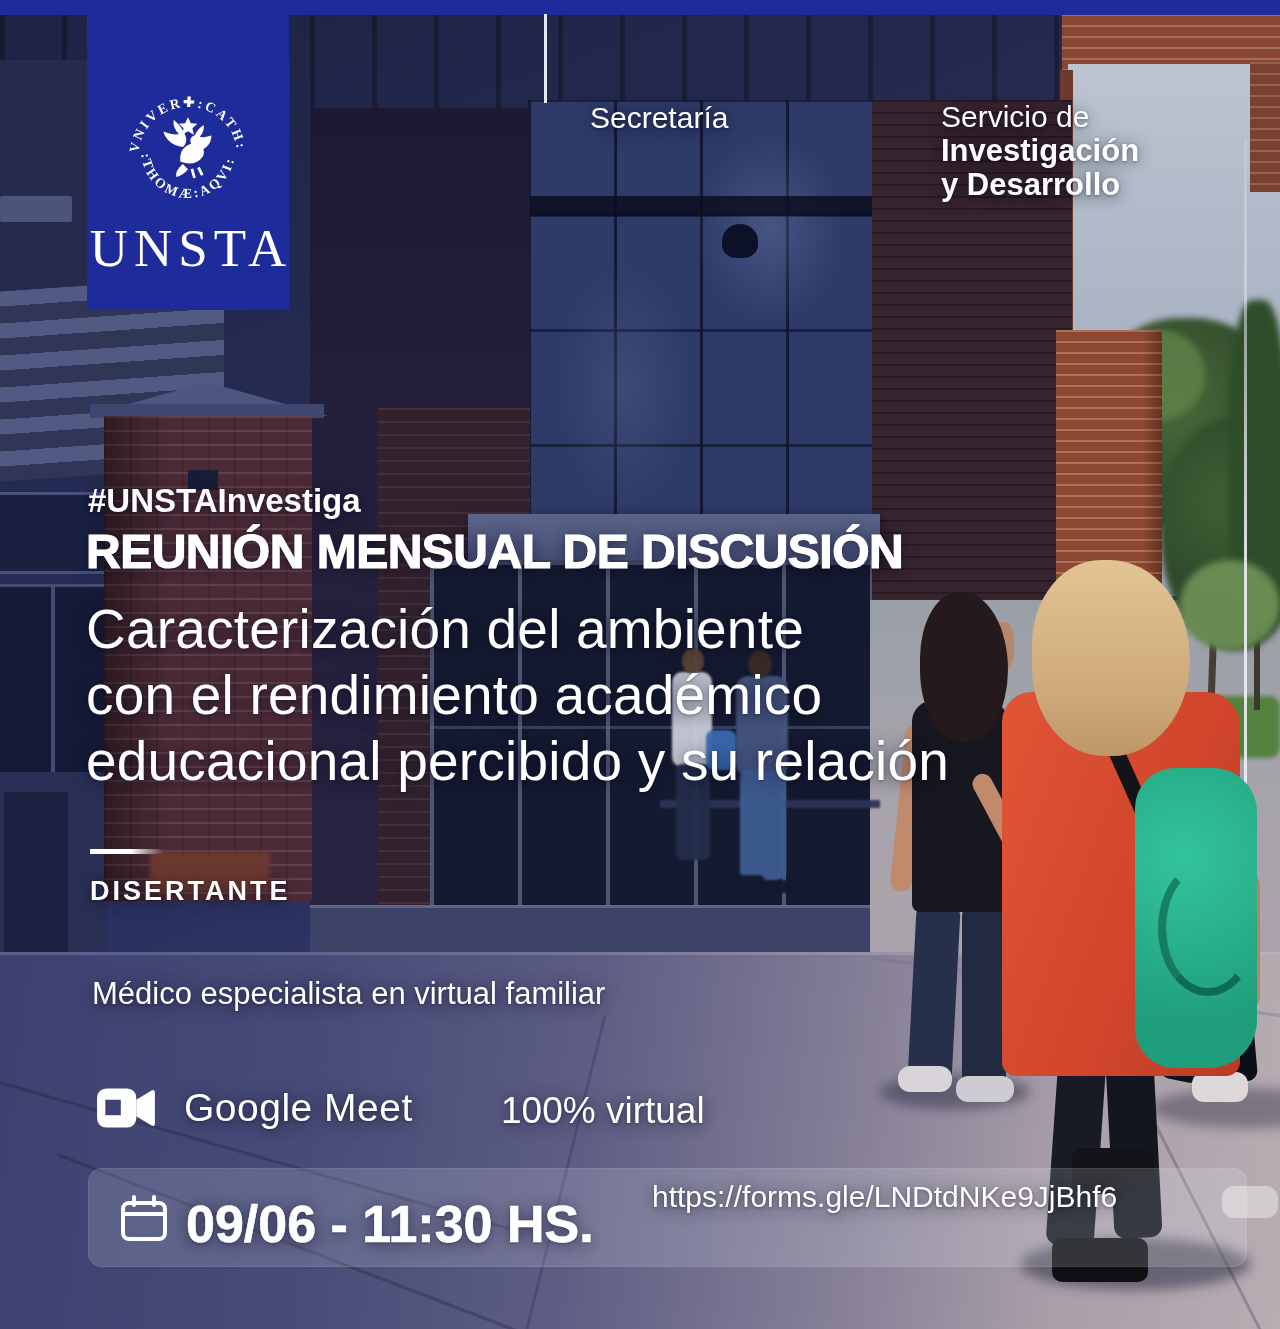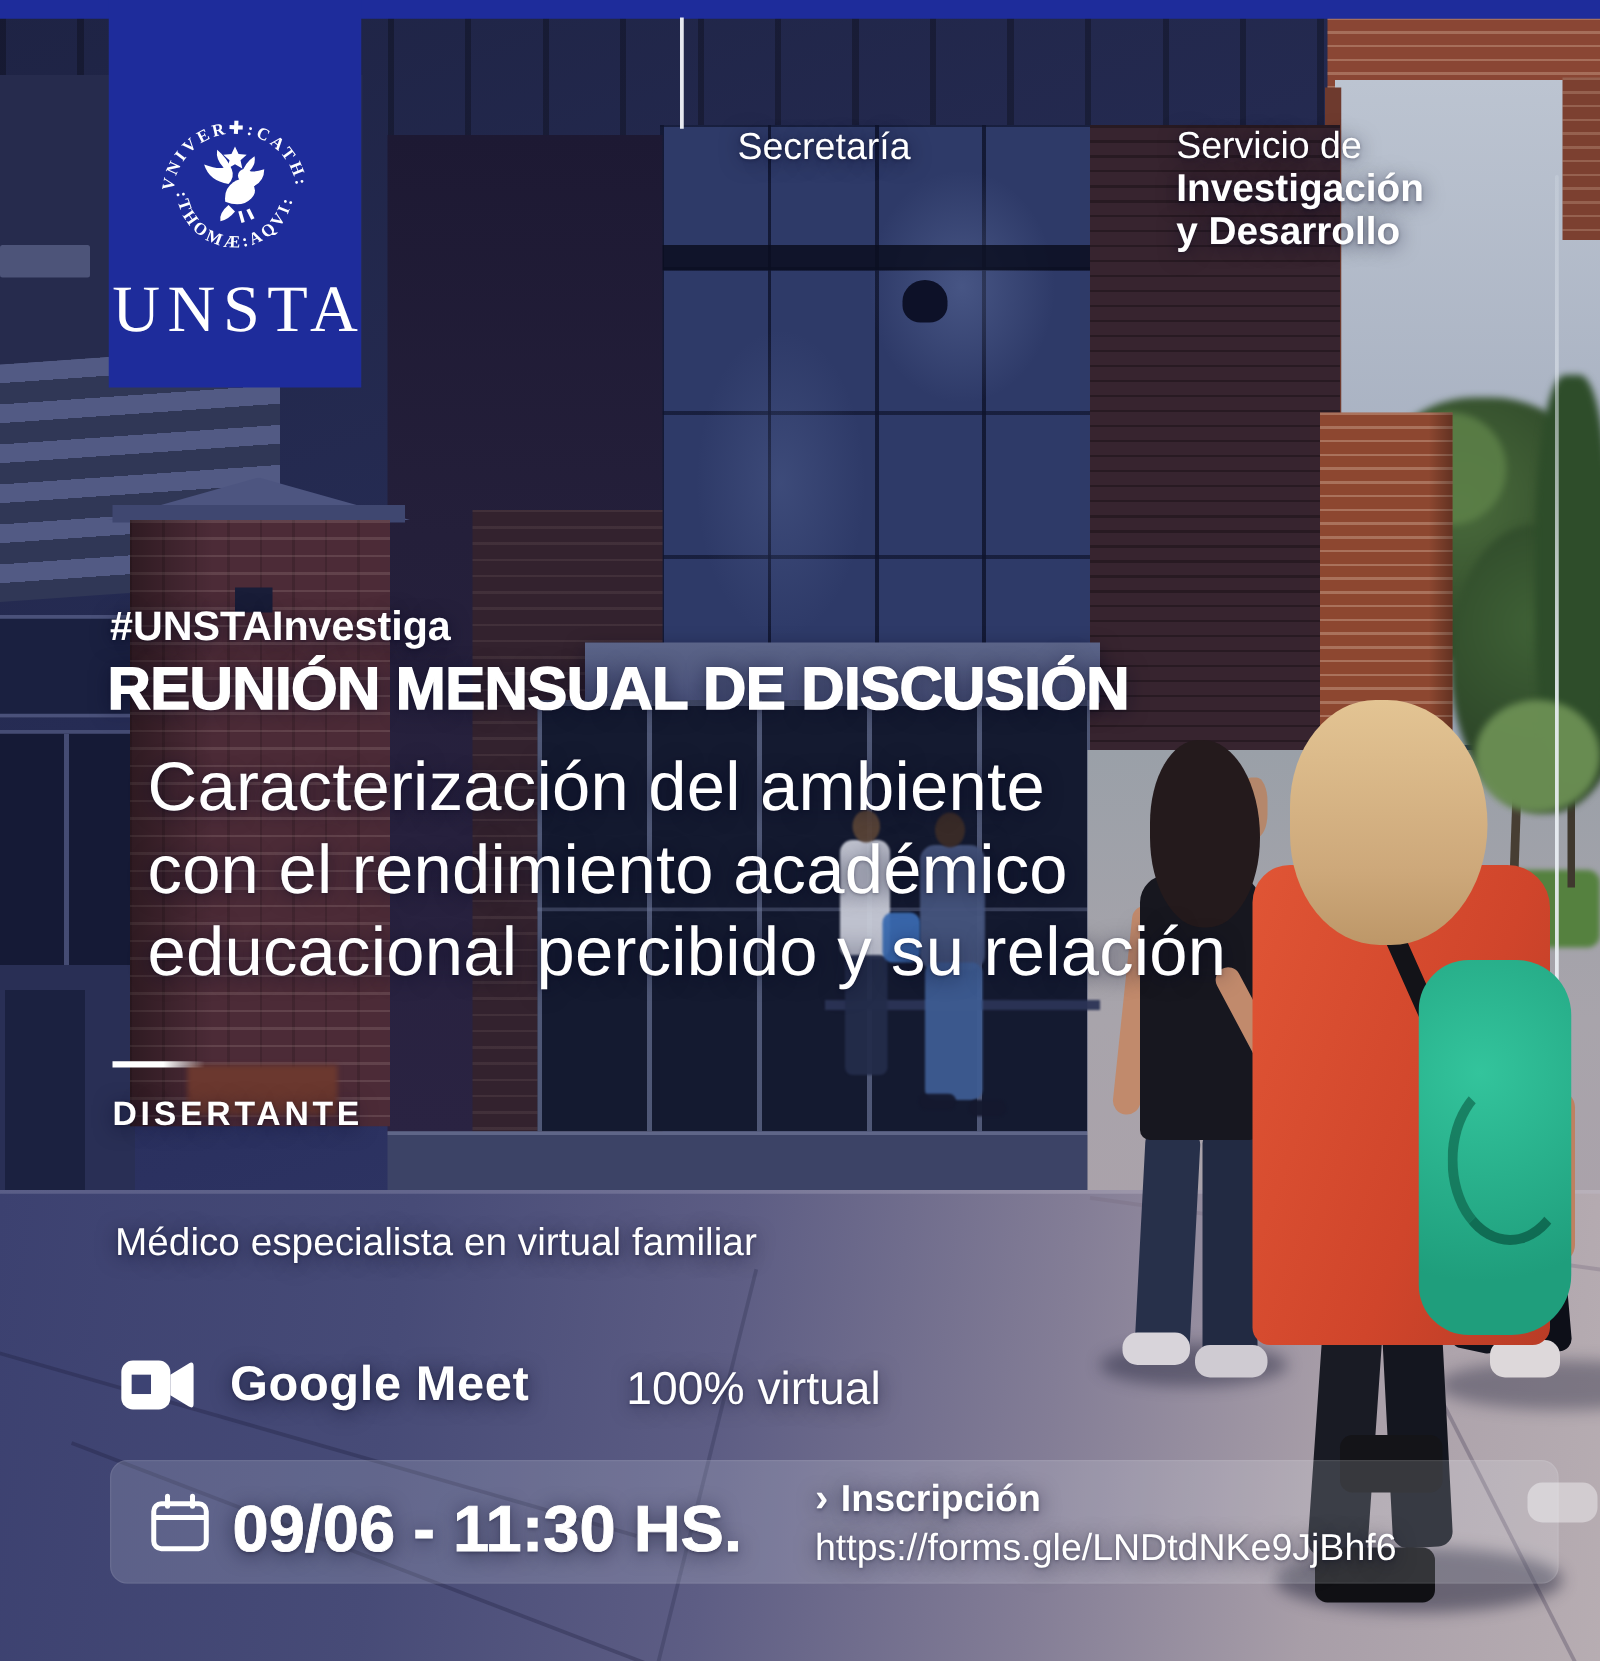--- a/index.html
+++ b/index.html
@@ -155,30 +155,30 @@
   .sh{text-shadow:0 2px 16px rgba(8,10,35,.6),0 1px 3px rgba(8,10,35,.35);}
   .secretaria{left:590px;top:100px;font-size:30px;line-height:36px;}
   .secretaria .b{font-size:31px;font-weight:700;}
   .servicio{left:941px;top:100px;font-size:30px;line-height:34px;}
   .servicio .b{font-size:31px;font-weight:700;}
 
   
   .hashtag{left:88px;top:482px;font-size:33px;font-weight:600;}
   .kicker{left:86px;top:524px;font-size:48px;font-weight:700;letter-spacing:-.5px;
     -webkit-text-stroke:1.2px #fff;}
-  .title{left:86px;top:596px;font-size:55px;line-height:66px;font-weight:400;letter-spacing:.2px;margin-left:32px;}
+  .title{left:86px;top:596px;font-size:55px;line-height:66px;font-weight:400;letter-spacing:.2px;}
   .dash{left:90px;top:849px;width:74px;height:5px;
     background:linear-gradient(90deg,#fff 55%,rgba(255,255,255,0));}
   .speaker-label{left:90px;top:876px;font-size:27px;font-weight:700;letter-spacing:3px;}
   .speaker-name{left:91px;top:908px;font-size:45px;font-weight:700;}
   .speaker-cred{left:92px;top:976px;font-size:31px;font-weight:400;}
 
   
   .meet-icon{left:95px;top:1084px;width:64px;height:48px;}
-  .meet-name{left:184px;top:1086px;font-size:39px;font-weight:700;letter-spacing:.5px;}
+  .meet-name{left:184px;top:1086px;font-size:39px;font-weight:400;letter-spacing:.5px;}
   .virtual{left:462px;top:1090px;font-size:37px;font-weight:400;margin-left:39px;}
 
   
   .info-box{left:88px;top:1168px;width:1157px;height:97px;border-radius:14px;
     background:rgba(244,246,252,.16);border:1px solid rgba(255,255,255,.07);}
   .cal-icon{left:118px;top:1192px;width:52px;height:54px;}
   .date-text{left:186px;top:1194px;font-size:52px;font-weight:700;-webkit-text-stroke:.7px #fff;}
   .reg{left:652px;top:1178px;}
   .reg-line1{font-size:30px;font-weight:700;line-height:40px;}
   .reg-arrow{font-size:32px;margin-right:10px;}
@@ -342,17 +342,16 @@
   <svg class="abs cal-icon" viewBox="0 0 52 52">
     <g fill="none" stroke="#ffffff" stroke-width="4" stroke-linecap="round">
       <rect x="5" y="10" width="42" height="36" rx="6"></rect>
       <line x1="6" y1="21" x2="46" y2="21"></line>
       <line x1="16" y1="4" x2="16" y2="12"></line>
       <line x1="36" y1="4" x2="36" y2="12"></line>
     </g>
   </svg>
   <div class="abs date-text sh">09/06 - 11:30 HS.</div>
   <div class="abs reg">
-    <div class="reg-line1 sh"><span class="reg-arrow">›</span><span>Inscripción</span></div>
     <div class="reg-url sh">https://forms.gle/LNDtdNKe9JjBhf6</div>
   </div>
 
 </div>
 
 </body></html>

